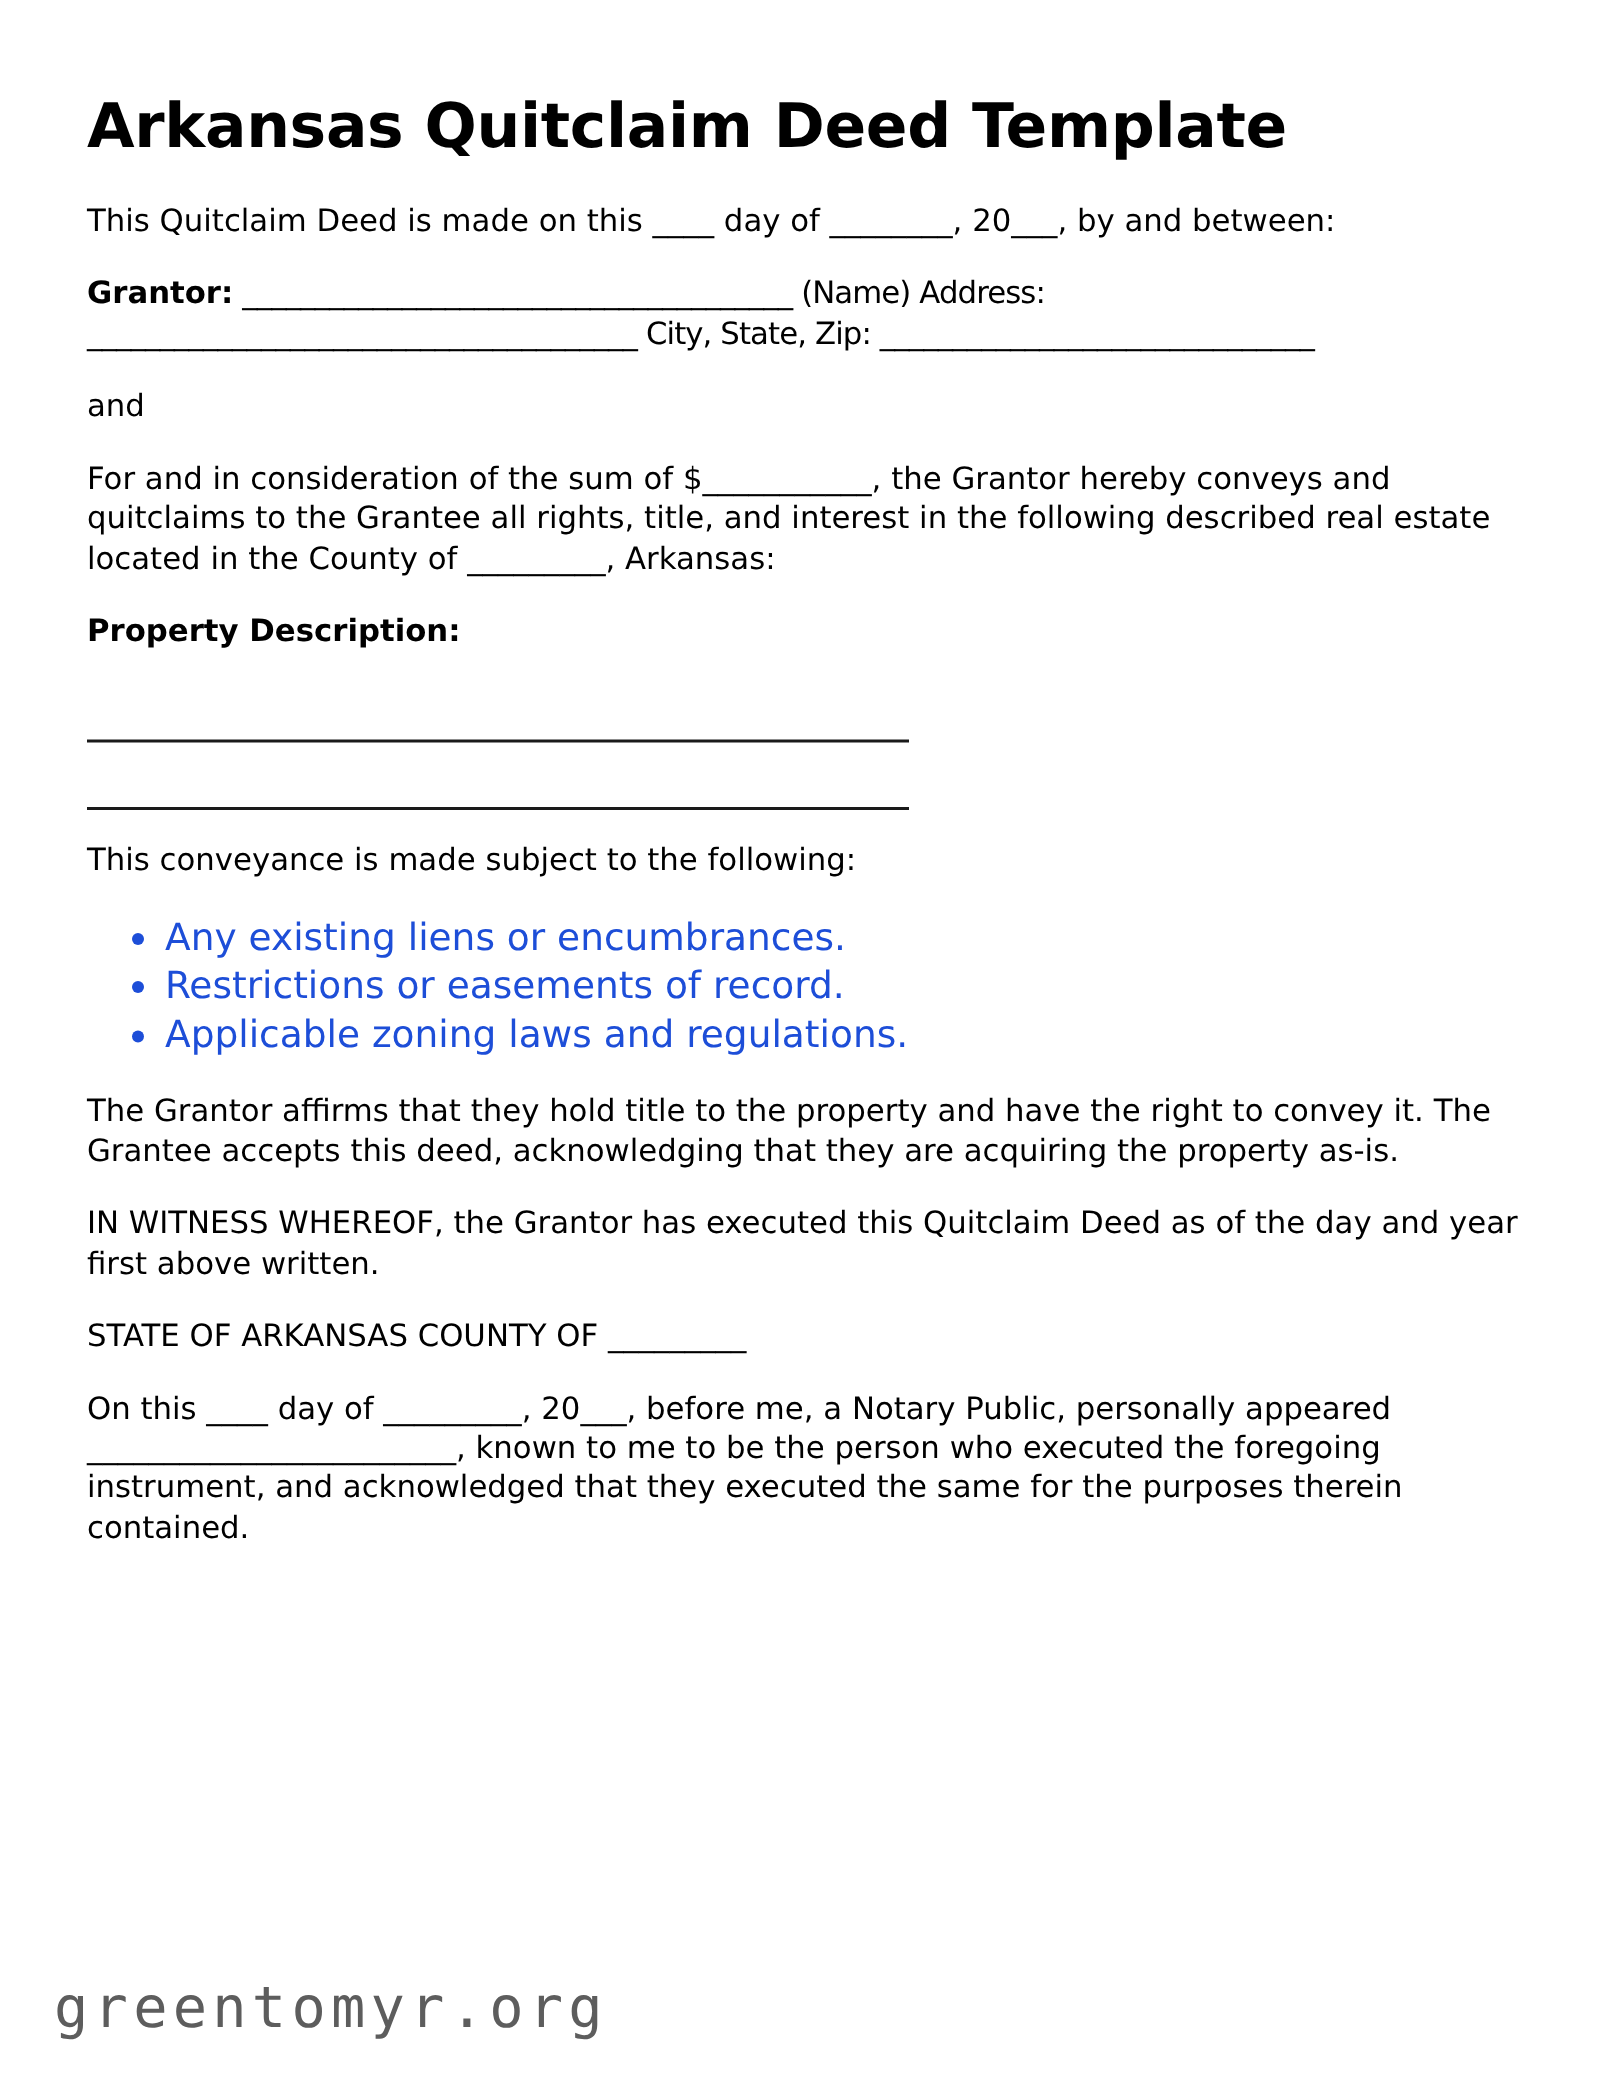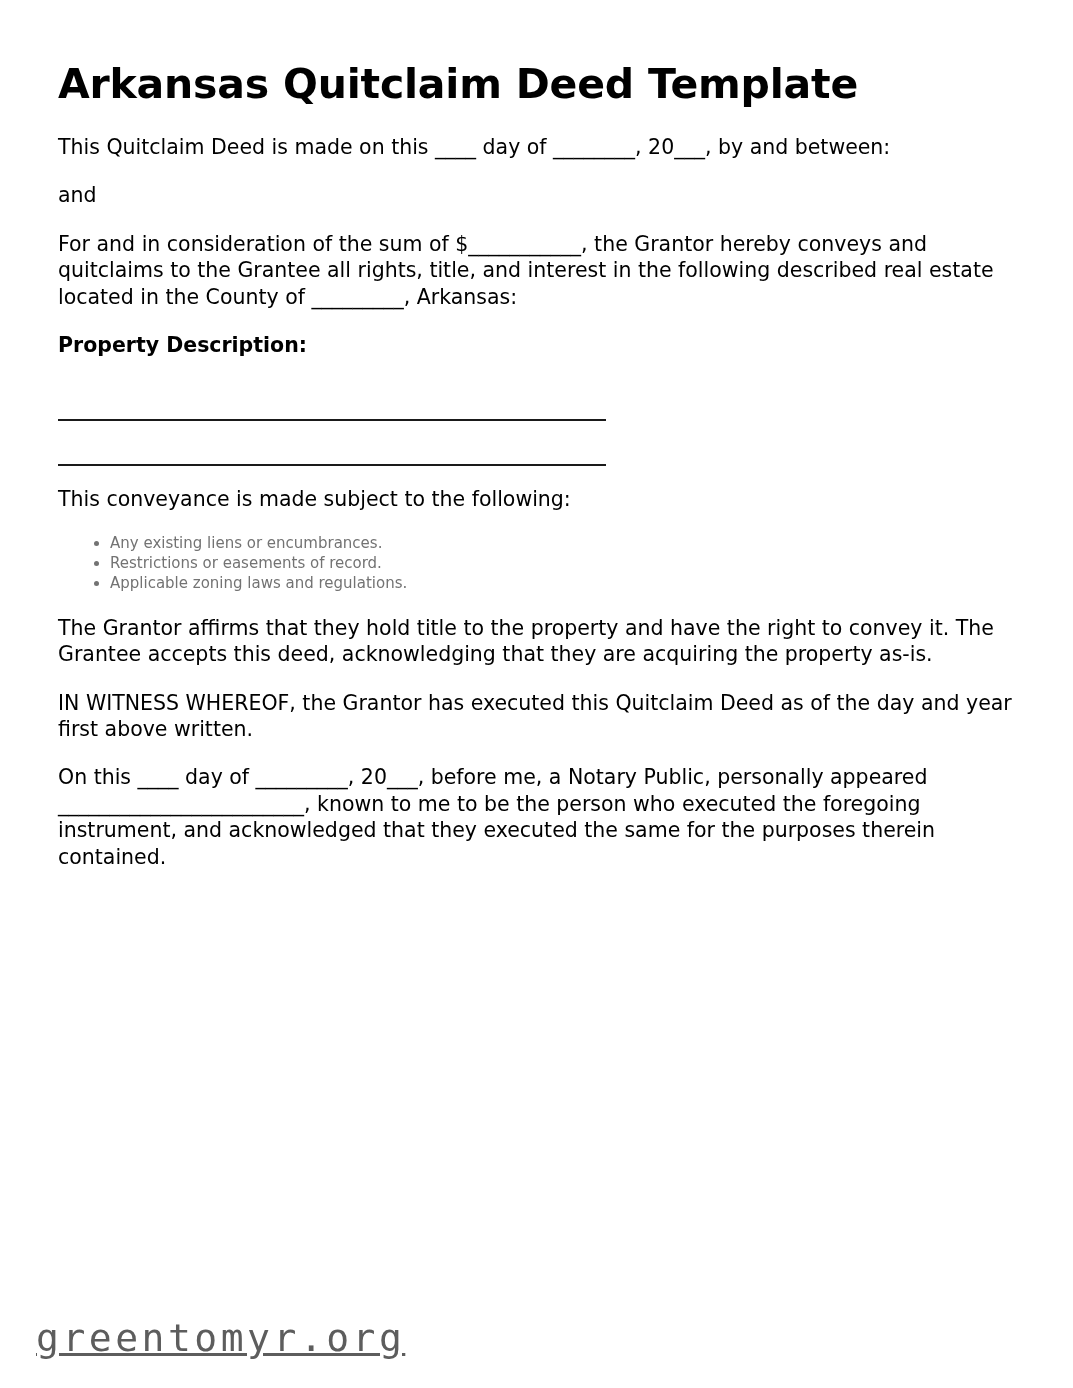--- a/index.html
+++ b/index.html
@@ -47,24 +47,24 @@
   .b { font-weight: bold; }
   .blankrun {
     letter-spacing: -0.6px;
   }
   ul.conveyance-list {
     margin: 0 0 22px 0;
     padding-left: 52px;
     list-style-type: disc;
   }
   ul.conveyance-list li {
-    font-size: 15px;
+    font-size: 25px;
     line-height: 1.26;
     margin: 0 0 1px 0;
-    color: #737373;
+    color: #1d4ed8;
   }
   .rule-block {
     margin: 0 0 20px 0;
   }
   .rule {
     height: 0;
     border-bottom: 2.2px solid #1a1a1a;
     width: 548px;
     margin: 0;
   }
@@ -72,34 +72,34 @@
   .rule-top-gap { height: 38px; }
   .watermark {
     position: absolute;
     left: 36px;
     top: 1316px;
     font-family: "DejaVu Sans Mono", "Liberation Mono", monospace;
     font-size: 38px;
     letter-spacing: 3.5px;
     color: #5d5d5d;
     white-space: nowrap;
-    text-decoration: underline;
   }
   .sig-line { white-space: nowrap; }
 </style>
 </head>
 <body>
 
 <div class="page">
   <div class="content">
 
     <h1 class="doc-title">Arkansas Quitclaim Deed Template</h1>
 
     <p class="para">This Quitclaim Deed is made on this ____ day of ________, 20___, by and between:</p>
 
+    <p class="para"><span class="b">Grantor:</span><span class="blankrun"> ______________________________________ (Name) Address: ______________________________________ City, State, Zip: ______________________________</span></p>
 
     <p class="para">and</p>
 
 
     <p class="para">For and in consideration of the sum of $___________, the Grantor hereby conveys and quitclaims to the Grantee all rights, title, and interest in the following described real estate located in the County of _________, Arkansas:</p>
 
     <p class="para tight"><span class="b">Property Description:</span></p>
 
     <div class="rule-block">
       <div class="rule-top-gap"></div>
@@ -115,20 +115,21 @@
       <li>Restrictions or easements of record.</li>
       <li>Applicable zoning laws and regulations.</li>
     </ul>
 
     <p class="para">The Grantor affirms that they hold title to the property and have the right to convey it. The Grantee accepts this deed, acknowledging that they are acquiring the property as-is.</p>
 
     <p class="para">IN WITNESS WHEREOF, the Grantor has executed this Quitclaim Deed as of the day and year first above written.</p>
 
 
 
+    <p class="para">STATE OF ARKANSAS COUNTY OF _________</p>
 
     <p class="para">On this ____ day of _________, 20___, before me, a Notary Public, personally appeared ________________________, known to me to be the person who executed the foregoing instrument, and acknowledged that they executed the same for the purposes therein contained.</p>
 
 
   </div>
 
   <div class="watermark">greentomyr.org</div>
 </div>
 
 </body></html>

